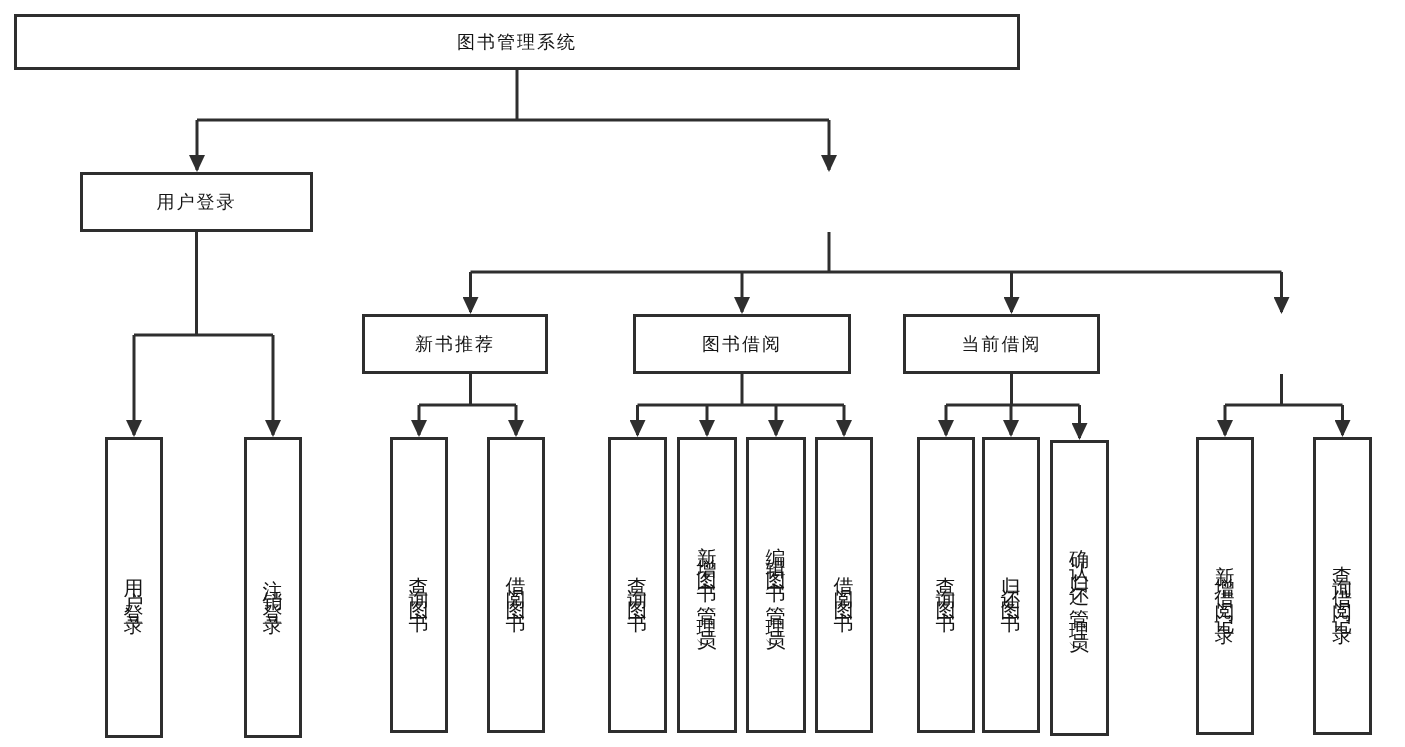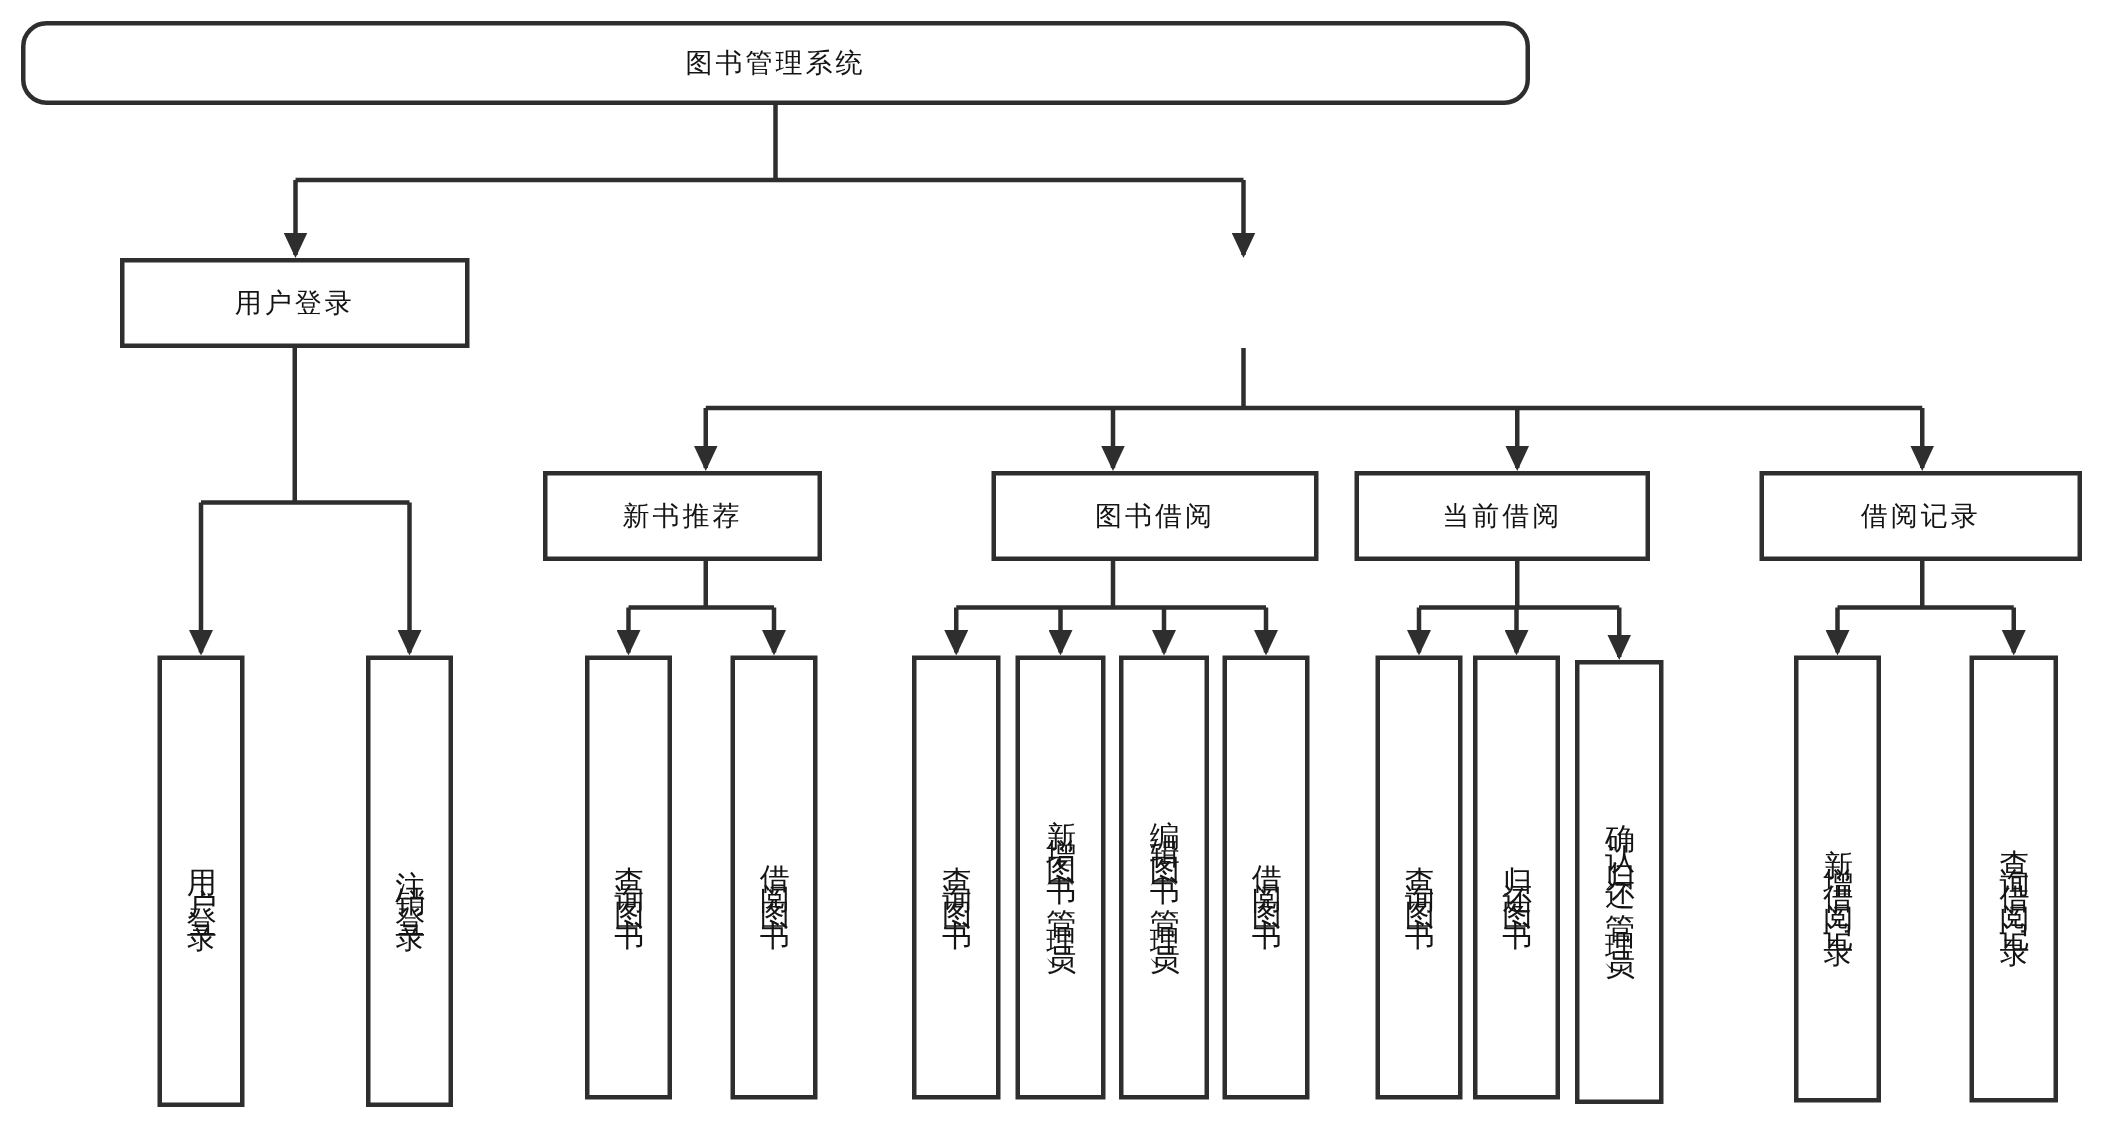--- a/index.html
+++ b/index.html
@@ -75,39 +75,36 @@
     <path d="M946 405 V435" marker-end="url(#arw)"></path>
     <path d="M1011 405 V435" marker-end="url(#arw)"></path>
     <path d="M1079.5 405 V438" marker-end="url(#arw)"></path>
 
     <path d="M1281.5 374 V405"></path>
     <path d="M1225 405 H1342.5"></path>
     <path d="M1225 405 V435" marker-end="url(#arw)"></path>
     <path d="M1342.5 405 V435" marker-end="url(#arw)"></path>
   </svg>
 
-  <div class="hbox" style="left:14px;top:14px;width:1006px;height:56px;border-radius:17px;">
+  <div class="hbox" style="left:14px;top:14px;width:1006px;height:56px;">
     <span class="hlabel">图书管理系统</span>
   </div>
 
   <div class="hbox" style="left:80px;top:172px;width:233px;height:60px;">
     <span class="hlabel">用户登录</span>
   </div>
 
   <div class="hbox" style="left:362px;top:314px;width:186px;height:60px;">
     <span class="hlabel">新书推荐</span>
   </div>
-  <div class="hbox" style="left:633px;top:314px;width:218px;height:60px;margin-left:28px;">
+  <div class="hbox" style="left:633px;top:314px;width:218px;height:60px;">
     <span class="hlabel">图书借阅</span>
   </div>
   <div class="hbox" style="left:903px;top:314px;width:197px;height:60px;">
     <span class="hlabel">当前借阅</span>
-  </div>
-  <div class="hbox" style="left:1173px;top:314px;width:215px;height:60px;">
-    <span class="hlabel">借阅记录</span>
   </div>
 
   <div class="vbox" style="left:105px;top:437px;width:58px;height:301px;">
     <span class="vtext">用户登录</span>
   </div>
   <div class="vbox" style="left:244px;top:437px;width:58px;height:301px;">
     <span class="vtext">注销登录</span>
   </div>
 
   <div class="vbox" style="left:390px;top:437px;width:58px;height:296px;">

